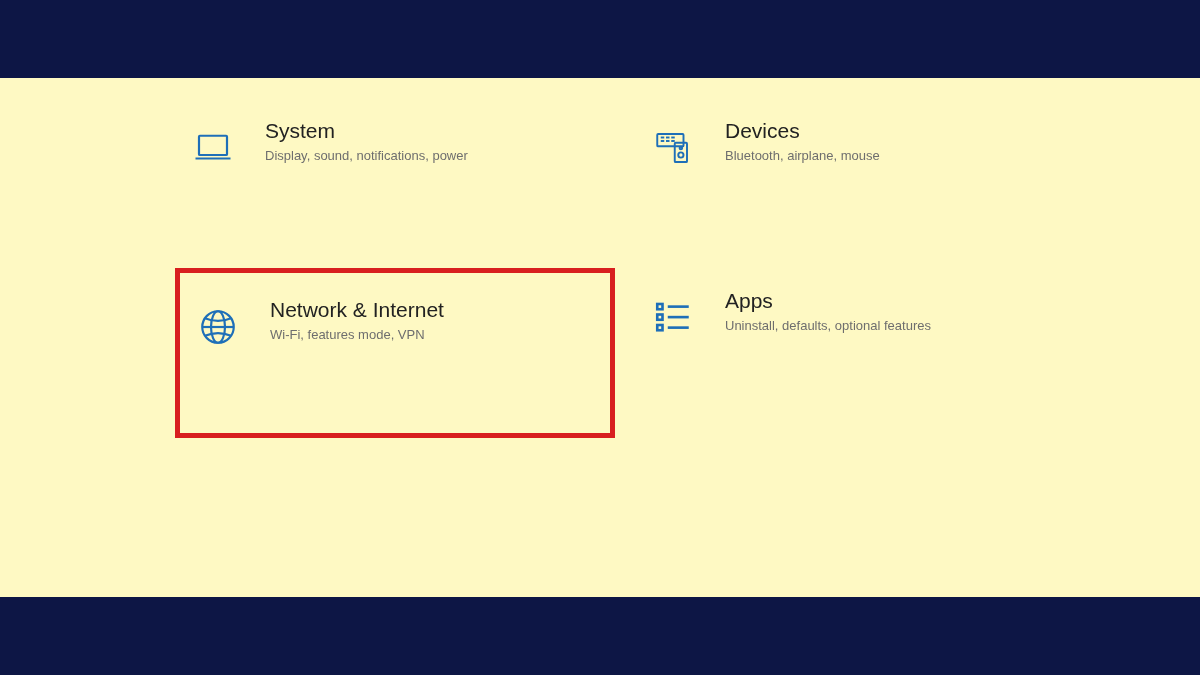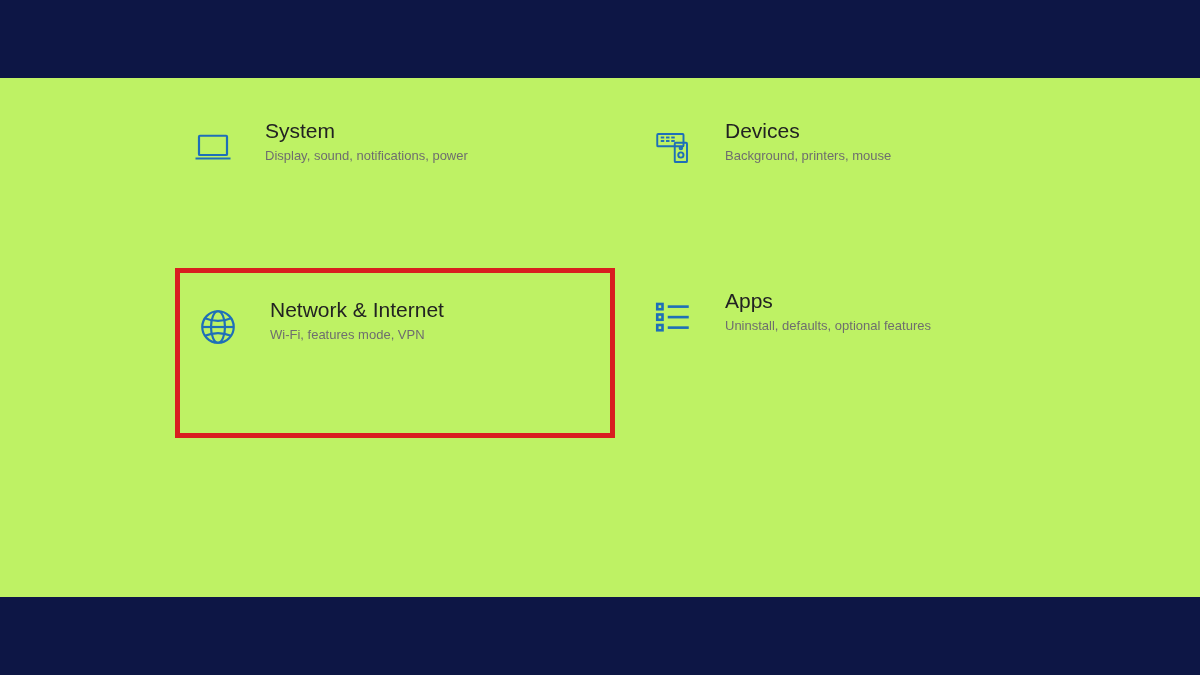--- a/index.html
+++ b/index.html
@@ -1,18 +1,18 @@
 <!DOCTYPE html>
 <html><head>
   <meta charset="utf-8">
   <style>
     * { margin: 0; padding: 0; box-sizing: border-box; }
     html, body { width: 1200px; height: 675px; font-family: "Segoe UI", Arial, sans-serif; background: #fff; }
     .top-bar, .bottom-bar { width: 100%; height: 78px; background: #0d1645; }
-    .content { width: 100%; height: 519px; background: #bef264; position: relative; padding: 30px 0 0 175px; }
+    .content { width: 100%; height: 519px; background: #fef9c3; position: relative; padding: 30px 0 0 175px; }
     .grid {
       display: grid;
       grid-template-columns: 440px 440px;
       grid-template-rows: 160px 160px 160px;
       column-gap: 20px;
       row-gap: 10px;
     }
     .category {
       display: flex;
       align-items: flex-start;
@@ -61,21 +61,21 @@
           <line x1="10" y1="16" x2="14" y2="16"></line>
             <line x1="16" y1="16" x2="20" y2="16"></line>
             <line x1="22" y1="16" x2="26" y2="16"></line>
           <rect x="26" y="18" width="14" height="22" rx="1"></rect>
           <circle cx="33" cy="24" r="1.5"></circle>
             <circle cx="33" cy="32" r="3"></circle>
         </svg>
       </span>
       <div class="text-wrap">
         <span class="cat-title">Devices</span>
-        <span class="cat-desc">Background, printers, mouse</span>
+        <span class="cat-desc">Bluetooth, airplane, mouse</span>
       </div>
     </div>
 
 
     <div class="category highlight">
       <span class="icon-wrap">
         <svg viewBox="0 0 48 48" fill="none" stroke="#1e6fb8" stroke-width="2.5">
           <circle cx="24" cy="24" r="18"></circle>
           <ellipse cx="24" cy="24" rx="8" ry="18"></ellipse>
           <line x1="6" y1="24" x2="42" y2="24"></line>

